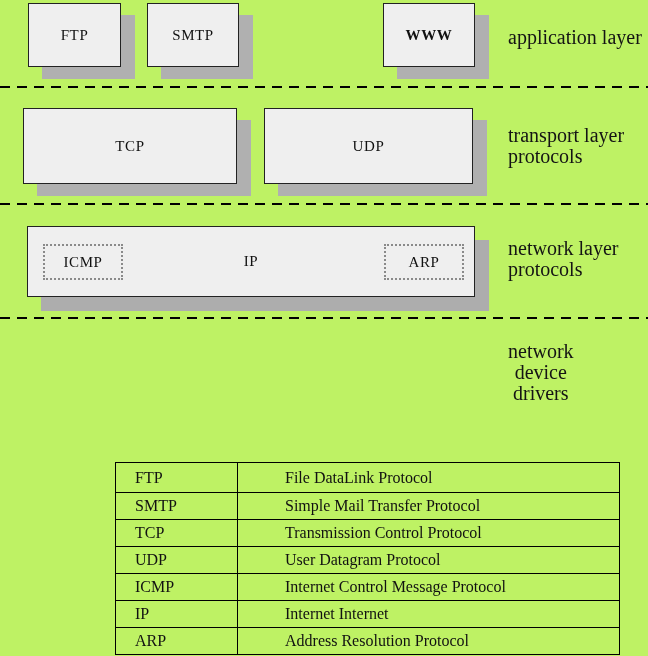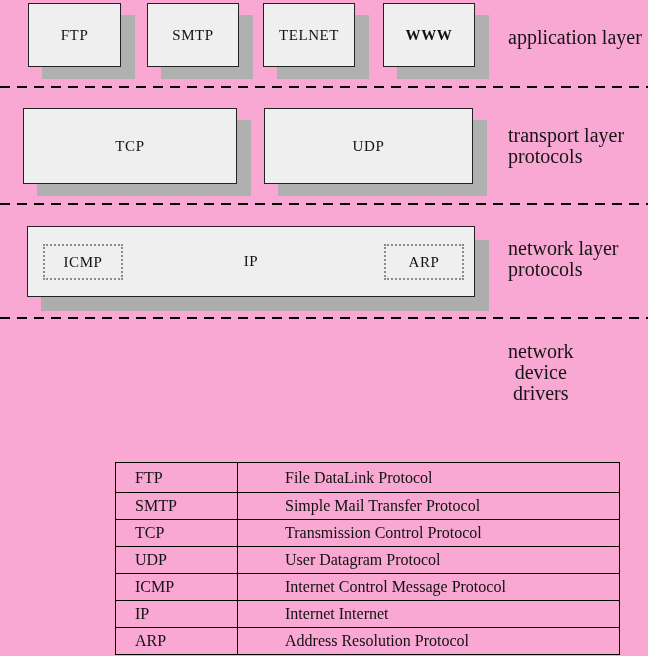--- a/index.html
+++ b/index.html
@@ -1,20 +1,20 @@
 <!DOCTYPE html>
 <html><head>
 <meta charset="utf-8">
 <style>
   html, body { margin: 0; padding: 0; background: #ffffff; }
   .canvas {
     position: relative;
     width: 648px;
     height: 656px;
-    background: #f9a8d4;
+    background: #bef264;
     font-family: "Liberation Serif", "DejaVu Serif", serif;
     color: #111111;
     overflow: hidden;
   }
   
   .pbox {
     position: absolute;
     background: #efefef;
     border: 1px solid #222222;
     box-shadow: 14px 12px 0 0 #b0b0b0;
@@ -76,23 +76,20 @@
 <body>
 
 <div class="canvas">
 
   <div class="pbox" style="left:28px; top:3px; width:93px; height:64px;">
     <span>FTP</span>
   </div>
   <div class="pbox" style="left:147px; top:3px; width:92px; height:64px;">
     <span>SMTP</span>
   </div>
-  <div class="pbox" style="left:263px; top:3px; width:92px; height:64px;">
-    <span>TELNET</span>
-  </div>
   <div class="pbox" style="left:383px; top:3px; width:92px; height:64px;font-weight:bold;">
     <span>WWW</span>
   </div>
   <div class="side-label" style="top:27px;">application layer</div>
 
   <div class="dashed-sep" style="top:86px;"></div>
 
   <div class="pbox" style="left:23px; top:108px; width:214px; height:76px;">
     <span>TCP</span>
   </div>

